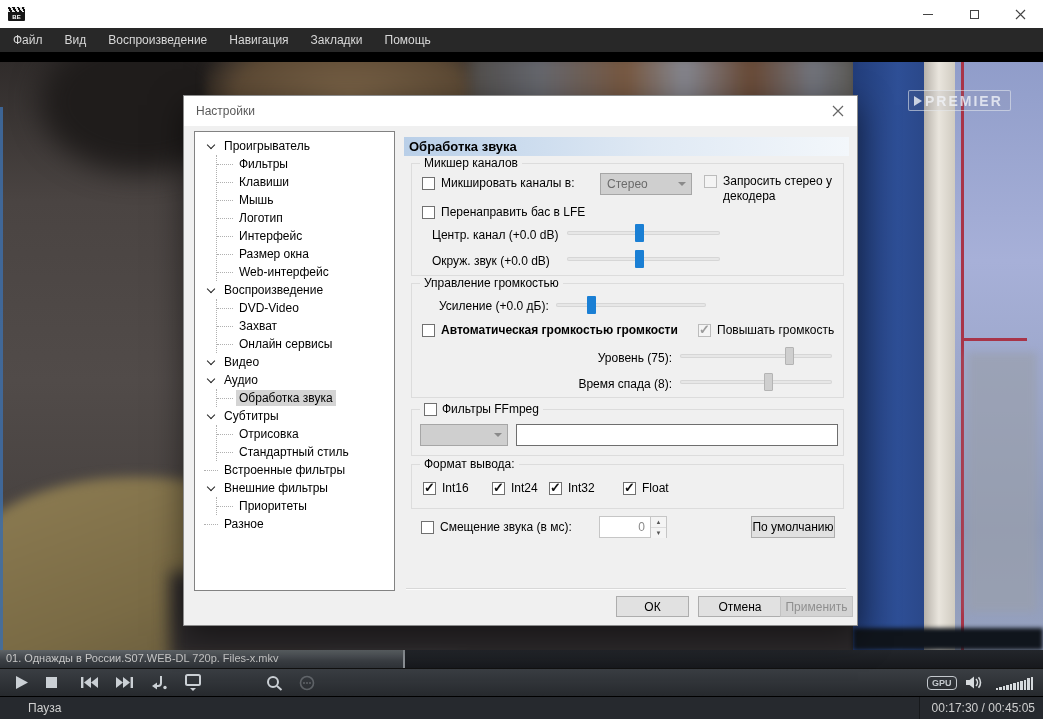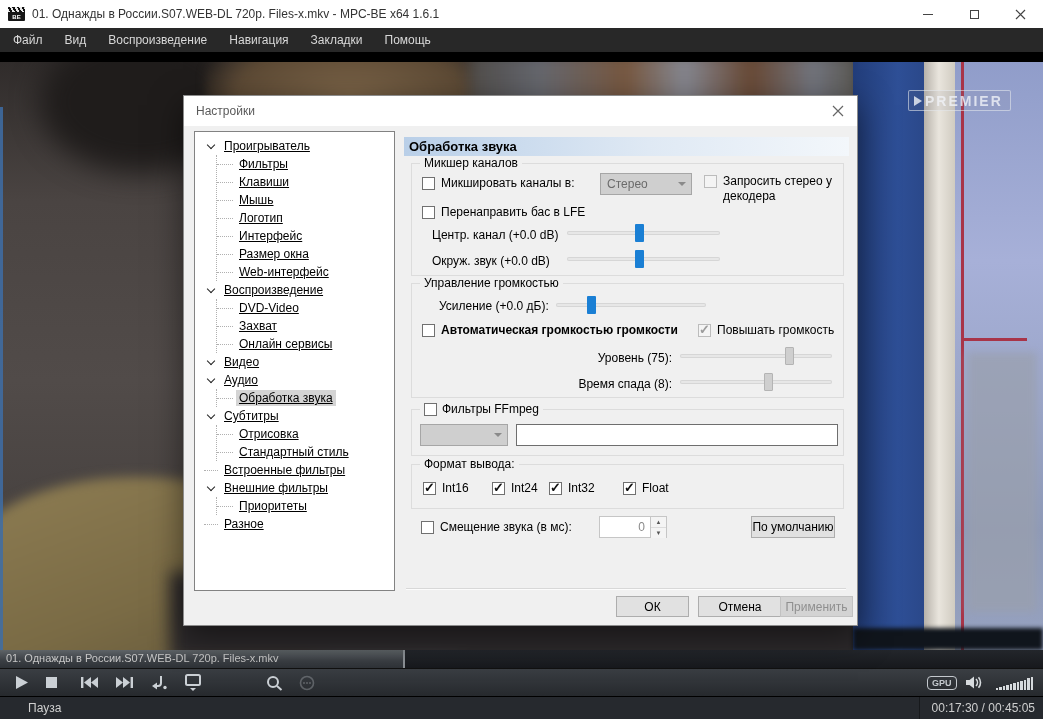--- a/index.html
+++ b/index.html
@@ -44,21 +44,21 @@
   .watermark { position:absolute; left:908px; top:38px; height:21px; display:flex; align-items:center; gap:3px; padding:0 7px 0 5px; border:1px solid rgba(235,238,242,.55); border-radius:2px; background:rgba(130,135,150,.12); z-index:6; }
   .wm-tri { width:0; height:0; border-left:8px solid rgba(240,243,247,.8); border-top:5px solid transparent; border-bottom:5px solid transparent; }
   .wm-text { font-size:14px; font-weight:bold; letter-spacing:2px; color:rgba(240,243,247,.8); }
 
   
   .dialog { position:absolute; left:183px; top:95px; width:675px; height:531px; background:#f0f0f0; border:1px solid #8c8c8c; box-shadow:0 10px 30px rgba(0,0,0,.5); z-index:20; font-size:12px; color:#000; }
   .dlg-title { position:absolute; left:0; top:0; width:100%; height:30px; background:#ffffff; }
   .dlg-title-text { position:absolute; left:12px; top:8px; font-size:12px; color:#5a5a5a; }
   .dlg-close { position:absolute; right:12px; top:8px; width:14px; height:14px; }
 
-  .tree-panel { position:absolute; left:10px; top:35px; width:201px; height:460px; background:#fff; border:1px solid #828282; padding:5px 0 0 6px; overflow:hidden;text-decoration:underline; }
+  .tree-panel { position:absolute; left:10px; top:35px; width:201px; height:460px; background:#fff; border:1px solid #828282; padding:5px 0 0 6px; overflow:hidden; }
   .trow { height:18px; display:flex; align-items:center; white-space:nowrap; }
   .twisty { width:20px; display:flex; align-items:center; justify-content:center; flex:none; }
   .chev { width:6px; height:6px; border-right:1.4px solid #222; border-bottom:1.4px solid #222; transform:rotate(45deg); margin-top:-3px; }
   .tlabel { font-size:12px; color:#000; padding:1px 3px; }
   .tlabel.selected { background:#d4d4d4; }
   .kids { margin-left:15px; border-left:1px dotted #b0b0b0; }
   .conn { width:16px; border-top:1px dotted #b0b0b0; margin-right:3px; flex:none; }
   .rootleaf .conn { width:14px; margin-left:3px; }
 
   .page-header { position:absolute; left:220px; top:41px; width:445px; height:19px; background:linear-gradient(90deg,#b9cfe8,#dfe9f4 55%,#f3f7fb); font-size:13px; font-weight:bold; padding:2px 0 0 5px; }
@@ -117,21 +117,20 @@
 </head>
 <body>
 
 <div id="app">
 
   <div class="titlebar">
     <div class="appicon">
         <div class="clap"></div>
         <div class="be">BE</div>
       </div>
-    <div class="title-text">01. Однажды в России.S07.WEB-DL 720p. Files-x.mkv - MPC-BE x64 1.6.1</div>
     <div class="win-btns">
       <div class="win-btn">
           <div class="glyph-min"></div>
         </div>
       <div class="win-btn">
           <div class="glyph-max"></div>
         </div>
       <div class="win-btn">
         <svg width="11" height="11">
             <path d="M1 1 L10 10 M10 1 L1 10" stroke="#444" stroke-width="1.2"></path>

